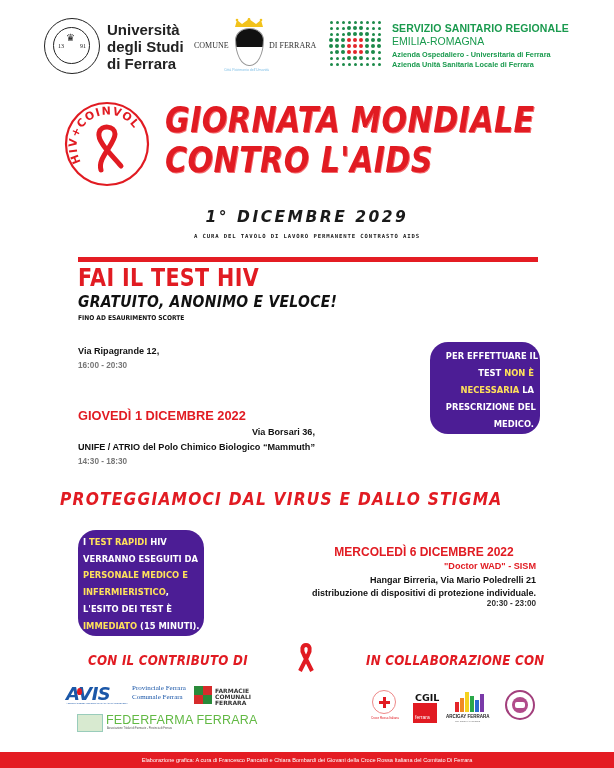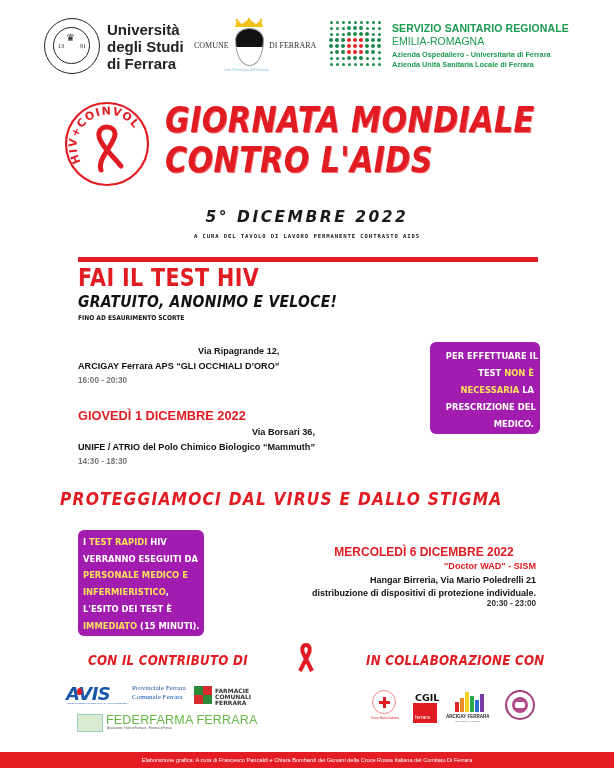--- a/index.html
+++ b/index.html
@@ -37,21 +37,21 @@
   .rule { left: 78px; top: 257px; width: 460px; height: 5px; background: #e41c23; }
 
   .test-title { left: 78px; top: 264px; font-family: "DejaVu Sans", sans-serif; font-weight: 900; font-size: 24px; color:#e11b22; transform: scaleX(0.86); transform-origin:left top; white-space:nowrap; letter-spacing: 0.4px; }
   .test-sub { left: 78px; top: 293px; font-family: "DejaVu Sans", sans-serif; font-weight: 900; font-style: italic; font-size: 15.5px; color:#111; transform: scaleX(0.9); transform-origin:left top; white-space:nowrap; letter-spacing: 0.3px; }
   .test-note { left: 78px; top: 314px; font-family: "DejaVu Sans", sans-serif; font-weight: 700; font-size: 6.6px; color:#111; transform: scaleX(0.9); transform-origin:left top; white-space:nowrap; }
 
   .ev-date { font-weight: 700; color: #e11b22; font-size: 12.8px; white-space:nowrap; }
   .ev-line { font-weight: 700; color: #111; font-size: 9.1px; white-space:nowrap;text-align:right; }
   .ev-time { font-weight: 700; color: #777; font-size: 8.2px; white-space:nowrap; }
 
-  .red-box { background: #a21caf; color: #fff; border-radius: 6px; font-family: "DejaVu Sans", sans-serif; font-weight: 800; }
+  .red-box { background: #4c1d95; color: #fff; border-radius: 18px; font-family: "DejaVu Sans", sans-serif; font-weight: 800; }
   .box-right { left: 430px; top: 342px; width: 110px; height: 92px; padding: 5px 6px; font-size: 9.3px; line-height: 17px; text-align: right; }
   .box-right .y, .box-left .y { color: #ffe15a; }
   .box-left { left: 78px; top: 530px; width: 126px; height: 106px; padding: 4px 5px; font-size: 9.3px; line-height: 16.7px; text-align: left; }
   .tight { transform: scaleX(0.9); transform-origin: right top; display:block; white-space: nowrap; }
   .box-left .tight { transform-origin: left top; }
 
   .protect { left: 0; width: 562px; top: 488px; text-align:center; font-family: "DejaVu Sans", sans-serif; font-weight: 900; font-style: italic; font-size: 18px; color: #e11b22; letter-spacing: 1.4px; }
   .protect span { display:inline-block; transform: scaleX(0.86); }
 
   .wed6 { right: 78px; top: 545px; text-align: right; }
@@ -204,31 +204,30 @@
   <circle cx="44" cy="44" r="41" fill="none" stroke="#e11b22" stroke-width="2.2"></circle>
   <text font-family="DejaVu Sans, sans-serif" font-weight="900" font-size="11" fill="#e11b22" letter-spacing="1">
     <textPath href="#stampArc">HIV+COINVOLTO+</textPath>
   </text>
   <path d="M38 70 C 34 58, 52 44, 52 34 C 52 26, 38 24, 36 33 C 34 42, 50 56, 58 66" fill="none" stroke="#e11b22" stroke-width="5" stroke-linecap="round"></path>
 </svg>
 <div class="abs hero-title">
   <div>GIORNATA MONDIALE</div>
   <div>CONTRO L'AIDS</div>
 </div>
-<div class="abs date">5° DICEMBRE 2022</div>
+<div class="abs date">1° DICEMBRE 2029</div>
 <div class="abs curated">A CURA DEL TAVOLO DI LAVORO PERMANENTE CONTRASTO AIDS</div>
 <div class="abs rule"></div>
 
 <div class="abs test-title">FAI IL TEST HIV</div>
 <div class="abs test-sub">GRATUITO, ANONIMO E VELOCE!</div>
 <div class="abs test-note">FINO AD ESAURIMENTO SCORTE</div>
 
 <div class="abs" style="left:78px; top:342px;">
   <div class="ev-line" style="margin-top:4px">Via Ripagrande 12,</div>
-  <div class="ev-line" style="margin-top:5px">ARCIGAY Ferrara APS “GLI OCCHIALI D’ORO”</div>
   <div class="ev-time" style="margin-top:5px">16:00 - 20:30</div>
 </div>
 <div class="abs" style="left:78px; top:408px;">
   <div class="ev-date">GIOVEDÌ 1 DICEMBRE 2022</div>
   <div class="ev-line" style="margin-top:4px">Via Borsari 36,</div>
   <div class="ev-line" style="margin-top:5px">UNIFE / ATRIO del Polo Chimico Biologico “Mammuth”</div>
   <div class="ev-time" style="margin-top:5px">14:30 - 18:30</div>
 </div>
 
 <div class="abs red-box box-right">

